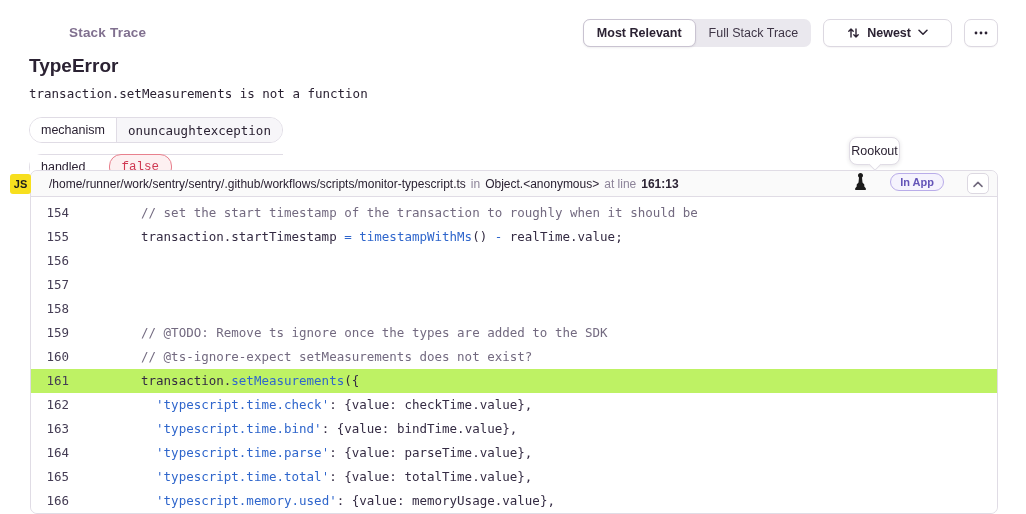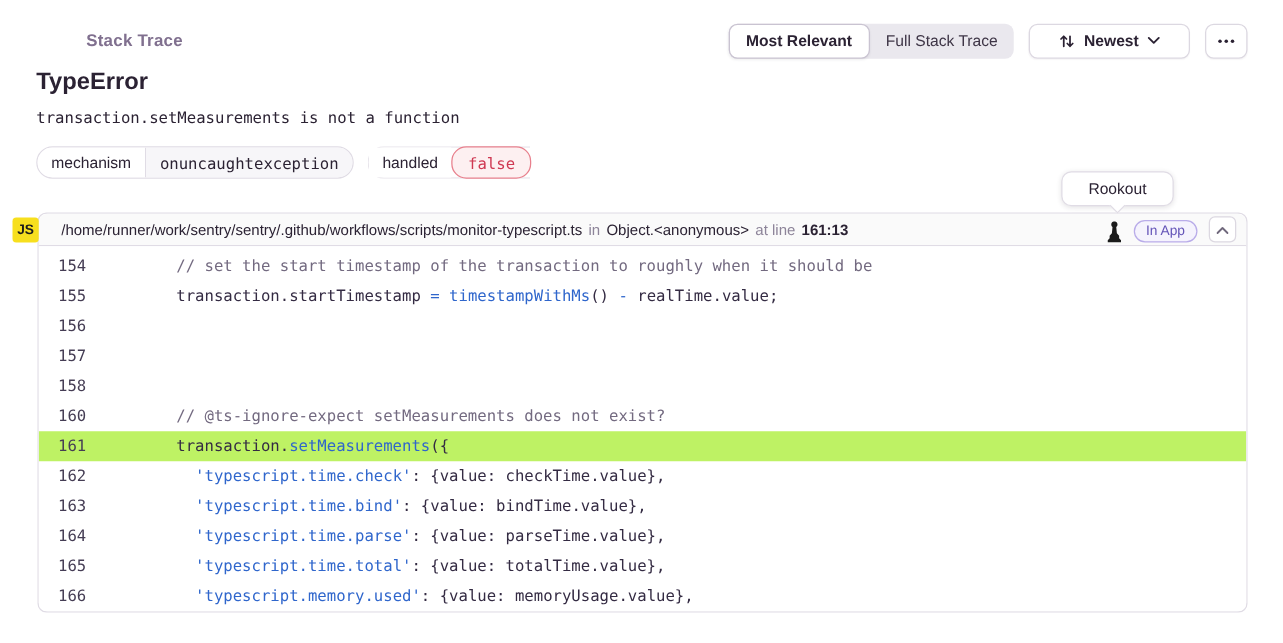--- a/index.html
+++ b/index.html
@@ -21,52 +21,52 @@
   .btn { display:flex; align-items:center; gap:7px; height:28px; padding:0 23px;
          border:1px solid #dcd8e1; border-radius:7px; background:#fff; cursor:pointer;
          font-size:12.5px; font-weight:700; color:#2b2233; box-shadow:0 1px 1px rgba(43,34,51,.04); }
   .btn svg { display:block; }
   .btn.icon-only { padding:0 9px; }
   
   .error-type { position:absolute; left:29px; top:55px; font-size:19px; font-weight:700; color:#2b2233; }
   .error-message { position:absolute; left:29px; top:86px; font-family:"DejaVu Sans Mono", monospace;
                    font-size:12.5px; color:#2b2233; }
   
-  .tags { position:absolute; left:29px; top:117px; display:flex; gap:11px; }
+  .tags { position:absolute; left:29px; top:117px; display:flex; gap:11px;flex-direction:column; }
   .tag { display:flex; align-items:stretch; border:1px solid #e0dce5; border-radius:17px;
          height:26px; overflow:hidden; background:#fff; }
   .tag-key { display:flex; align-items:center; padding:0 11px; font-size:12.5px; color:#2b2233;
              background:#fff; border-right:1px solid #e0dce5; }
   .tag-value { display:flex; align-items:center; padding:0 11px; font-size:12.5px;
                font-family:"DejaVu Sans Mono", monospace; color:#2b2233; background:#f7f6f9; }
   .tag.error-tag { overflow:visible; border-right:none; border-radius:17px 0 0 17px; }
   .tag.error-tag .tag-key { border-right:none; }
   .tag-value.error { background:#fdf0f1; color:#cf3852; border:1px solid #e8808d;
-                     border-radius:12px; margin:-1px -1px -1px 0; padding:0 12px; }
+                     border-radius:12px; margin:-1px -1px -1px 12px; padding:0 12px;font-family:Liberation Mono, monospace; }
   
-  .tooltip { position:absolute; left:849px; top:137px; width:90px; height:28px; background:#fff;
+  .tooltip { position:absolute; left:849px; top:137px; width:51px; height:28px; background:#fff;
              border:1px solid #e0dce5; border-radius:8px; display:flex; align-items:center;
              justify-content:center; font-size:12.5px; color:#2b2233;
              box-shadow:0 1px 4px rgba(43,34,51,.12); z-index:5; }
   .tooltip .caret { position:absolute; left:50%; bottom:-5px; width:9px; height:9px; background:#fff;
                     transform:translateX(-50%) rotate(45deg);
                     border-right:1px solid #e0dce5; border-bottom:1px solid #e0dce5; }
   
   .frame { position:absolute; left:30px; right:28px; top:170px; border:1px solid #e0dce5;
            border-radius:7px; background:#fff; }
   .frame-header { position:relative; height:26px; display:flex; align-items:center;
                   padding:0 8px 0 18px; background:#fafafa; border-bottom:1px solid #e0dce5;
                   border-radius:7px 7px 0 0; font-size:12px; }
   .js-badge { position:absolute; left:-21px; top:3px; width:21px; height:20px; background:#f7df1e;
               border-radius:3px; display:flex; align-items:center; justify-content:center;
               font-size:11px; font-weight:700; color:#1c1c1c; }
   .frame-title { display:flex; align-items:center; gap:5px; white-space:nowrap; overflow:hidden; }
   .dim { color:#8d8499; }
   .strong { font-weight:700; }
-  .frame-actions { margin-left:auto; display:flex; align-items:flex-end; gap:9px; }
+  .frame-actions { margin-left:auto; display:flex; align-items:flex-start; gap:23px;font-weight:bold; }
   .inapp-badge { display:flex; align-items:center; height:18px; padding:0 9px; border-radius:12px;
                  border:1px solid #b9ace9; color:#6454b8; background:#f5f3fd; font-size:11px; }
   .collapse-btn { width:22px; height:21px; border:1px solid #dcd8e1; border-radius:5px;
                   background:#fff; display:flex; align-items:center; justify-content:center;
                   cursor:pointer; }
   .rookout-btn { display:flex; align-items:center; cursor:pointer; }
   
   .code { padding:4px 0 0 0; border-radius:0 0 7px 7px; overflow:hidden; background:#fff;
           font-family:"DejaVu Sans Mono", monospace; font-size:12.5px; line-height:24px; }
   .code-row { display:flex; height:24px; white-space:pre;gap:43px; }
@@ -159,20 +159,21 @@
           </span>
         </span>
       </div>
     </div>
     <div class="code">
         <div class="code-row"><span class="ln">154</span><span class="code-text"><span class="tok-c">// set the start timestamp of the transaction to roughly when it should be</span></span></div>
         <div class="code-row"><span class="ln">155</span><span class="code-text"><span class="tok-p">transaction.startTimestamp </span><span class="tok-b">=</span><span class="tok-p"> </span><span class="tok-b">timestampWithMs</span><span class="tok-p">() </span><span class="tok-b">-</span><span class="tok-p"> realTime.value;</span></span></div>
         <div class="code-row"><span class="ln">156</span><span class="code-text"></span></div>
         <div class="code-row"><span class="ln">157</span></div>
         <div class="code-row"><span class="ln">158</span><span class="code-text"></span></div>
+        <div class="code-row"><span class="ln">159</span><span class="code-text"><span class="tok-c">// @TODO: Remove ts ignore once the types are added to the SDK</span></span></div>
         <div class="code-row"><span class="ln">160</span><span class="code-text"><span class="tok-c">// @ts-ignore-expect setMeasurements does not exist?</span></span></div>
         <div class="code-row highlight"><span class="ln">161</span><span class="code-text"><span class="tok-p">transaction.</span><span class="tok-b">setMeasurements</span><span class="tok-p">({</span></span></div>
         <div class="code-row"><span class="ln">162</span><span class="code-text"><span class="tok-p">  </span><span class="tok-b">'typescript.time.check'</span><span class="tok-p">: {value: checkTime.value},</span></span></div>
         <div class="code-row"><span class="ln">163</span><span class="code-text"><span class="tok-p">  </span><span class="tok-b">'typescript.time.bind'</span><span class="tok-p">: {value: bindTime.value},</span></span></div>
         <div class="code-row"><span class="ln">164</span><span class="code-text"><span class="tok-p">  </span><span class="tok-b">'typescript.time.parse'</span><span class="tok-p">: {value: parseTime.value},</span></span></div>
         <div class="code-row"><span class="ln">165</span><span class="code-text"><span class="tok-p">  </span><span class="tok-b">'typescript.time.total'</span><span class="tok-p">: {value: totalTime.value},</span></span></div>
         <div class="code-row"><span class="ln">166</span><span class="code-text"><span class="tok-p">  </span><span class="tok-b">'typescript.memory.used'</span><span class="tok-p">: {value: memoryUsage.value},</span></span></div>
       </div>
   </div>
 

